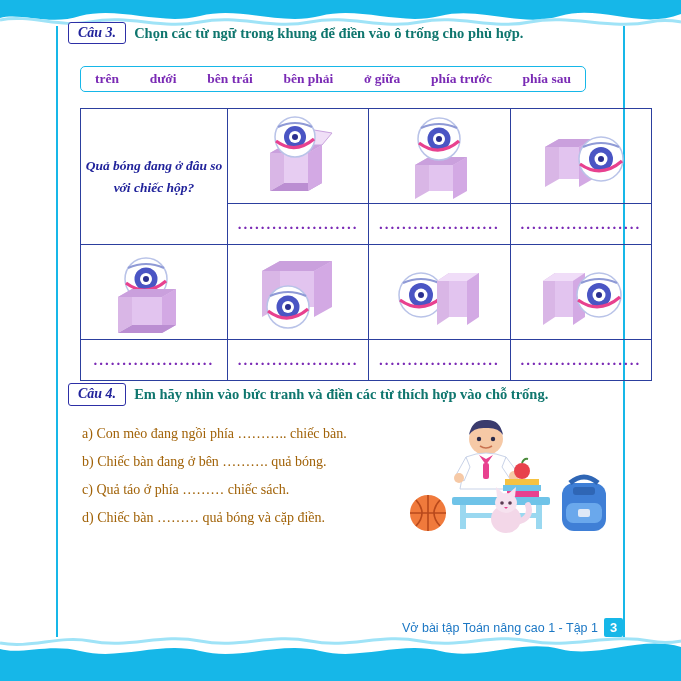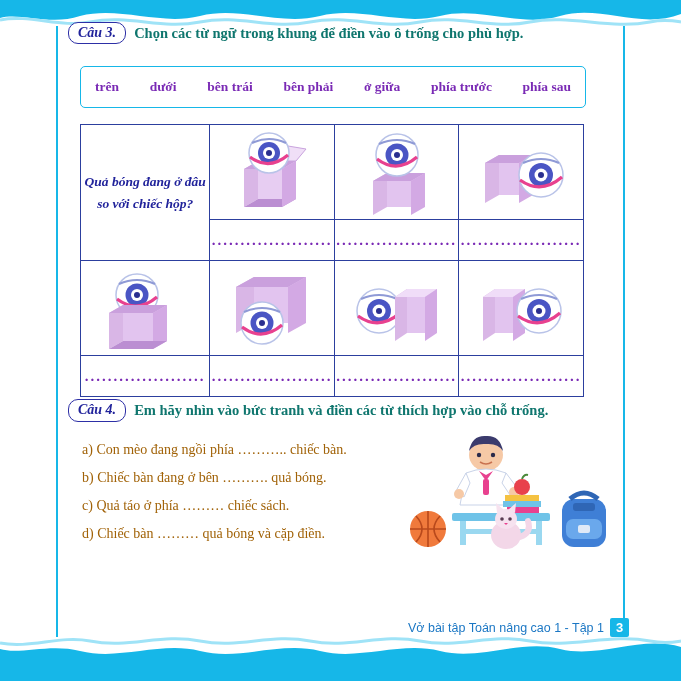--- a/index.html
+++ b/index.html
@@ -52,21 +52,21 @@
   
   .q-header {
     display: flex;
     align-items: center;
     gap: 8px;
     margin-bottom: 10px;
   }
   .q-badge {
     display: inline-block;
     border: 1.5px solid #2d2fa6;
-    border-radius: 10px;
+    border-radius: 3px;
     padding: 2px 9px 3px 9px;
     color: #21239b;
     font-weight: bold;
     font-style: italic;
     font-size: 14px;
     line-height: 1.1;
     background: #ffffff;
     white-space: nowrap;
   }
   .q-text {
@@ -74,39 +74,39 @@
     font-weight: bold;
     font-size: 14.5px;
     line-height: 1.2;
   }
 
   
   .word-bank {
     margin: 12px 0 16px 12px;
     border: 1.5px solid #16b7e8;
     border-radius: 5px;
-    padding: 12px 14px;
+    padding: 4px 14px;
     display: inline-flex;
     gap: 18px;
     align-items: center;
     width: 506px;
     box-sizing: border-box;
     justify-content: space-between;
   }
   .word {
     color: #7a2ab5;
     font-weight: bold;
     font-size: 13.5px;
     white-space: nowrap;
   }
 
   
   .grid {
     margin-left: 12px;
-    width: 504px;
+    width: 572px;
     border-collapse: collapse;
     table-layout: fixed;
   }
   .grid td {
     border: 1.5px solid #2c3f9e;
     padding: 0;
     vertical-align: middle;
     text-align: center;
     height: 92px;
     position: relative;
@@ -147,21 +147,21 @@
     position: absolute;
     right: -4px;
     top: 4px;
     width: 252px;
     height: 120px;
   }
 
   
   .footer {
     position: absolute;
-    right: 52px;
+    right: 58px;
     bottom: 44px;
     display: flex;
     align-items: center;
     gap: 6px;
   }
   .footer-text {
     color: #1b77c4;
     font-size: 12.5px;
     font-family: "Liberation Sans", sans-serif;
   }

